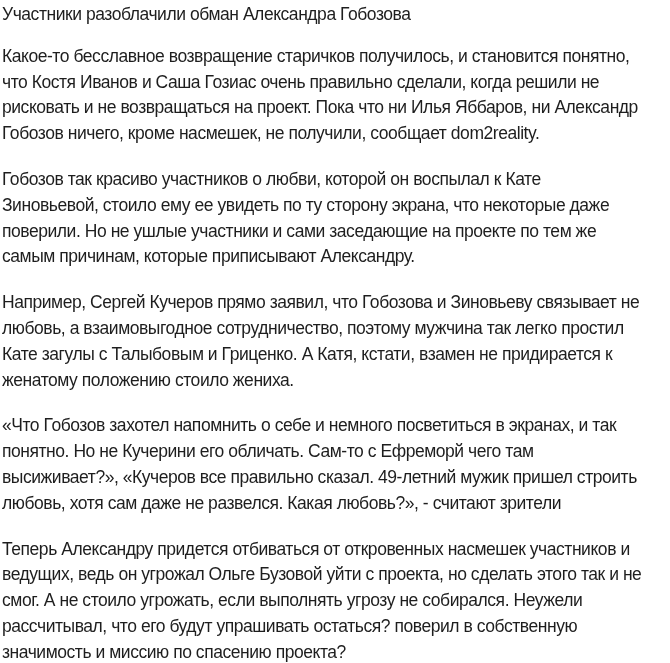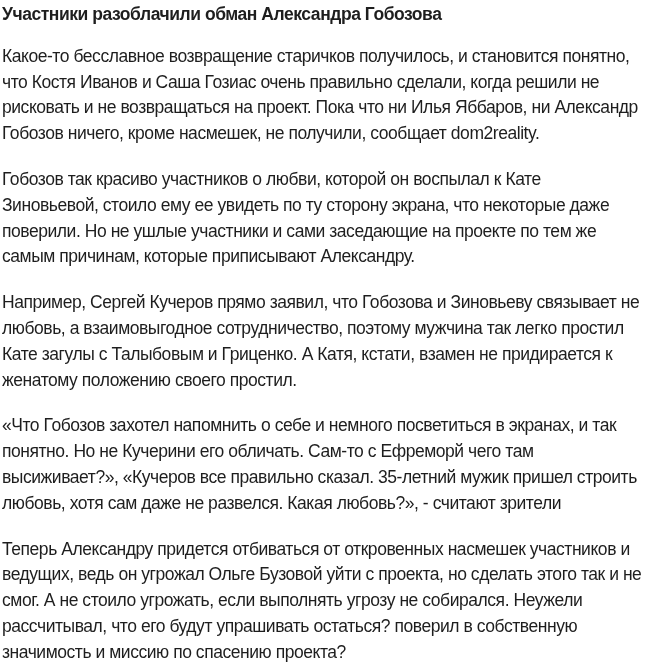--- a/index.html
+++ b/index.html
@@ -12,21 +12,21 @@
     overflow: hidden;
     box-sizing: border-box;
     font-family: "Liberation Sans", sans-serif;
     font-size: 17.5px;
     line-height: 25.8px;
     letter-spacing: -0.45px;
     padding: 2px 8px 0 2px;
   }
   .article-title {
     font-size: inherit;
-    font-weight: 700;
+    font-weight: 400;
     margin: 0;
     white-space: pre;
   }
   .article-paragraph {
     margin: 20px 0 0 0;
     white-space: pre;
   }
   .article-paragraph.first {
     margin-top: 16px;
   }
@@ -43,25 +43,25 @@
 Гобозов ничего, кроме насмешек, не получили, сообщает dom2reality.</p>
 
   <p class="article-paragraph">Гобозов так красиво участников о любви, которой он воспылал к Кате
 Зиновьевой, стоило ему ее увидеть по ту сторону экрана, что некоторые даже
 поверили. Но не ушлые участники и сами заседающие на проекте по тем же
 самым причинам, которые приписывают Александру.</p>
 
   <p class="article-paragraph">Например, Сергей Кучеров прямо заявил, что Гобозова и Зиновьеву связывает не
 любовь, а взаимовыгодное сотрудничество, поэтому мужчина так легко простил
 Кате загулы с Талыбовым и Гриценко. А Катя, кстати, взамен не придирается к
-женатому положению своего простил.</p>
+женатому положению стоило жениха.</p>
 
   <p class="article-paragraph">«Что Гобозов захотел напомнить о себе и немного посветиться в экранах, и так
 понятно. Но не Кучерини его обличать. Сам-то с Ефреморй чего там
-высиживает?», «Кучеров все правильно сказал. 35-летний мужик пришел строить
+высиживает?», «Кучеров все правильно сказал. 49-летний мужик пришел строить
 любовь, хотя сам даже не развелся. Какая любовь?», - считают зрители</p>
 
   <p class="article-paragraph">Теперь Александру придется отбиваться от откровенных насмешек участников и
 ведущих, ведь он угрожал Ольге Бузовой уйти с проекта, но сделать этого так и не
 смог. А не стоило угрожать, если выполнять угрозу не собирался. Неужели
 рассчитывал, что его будут упрашивать остаться? поверил в собственную
 значимость и миссию по спасению проекта?</p>
 </article>
 
 </body></html>

